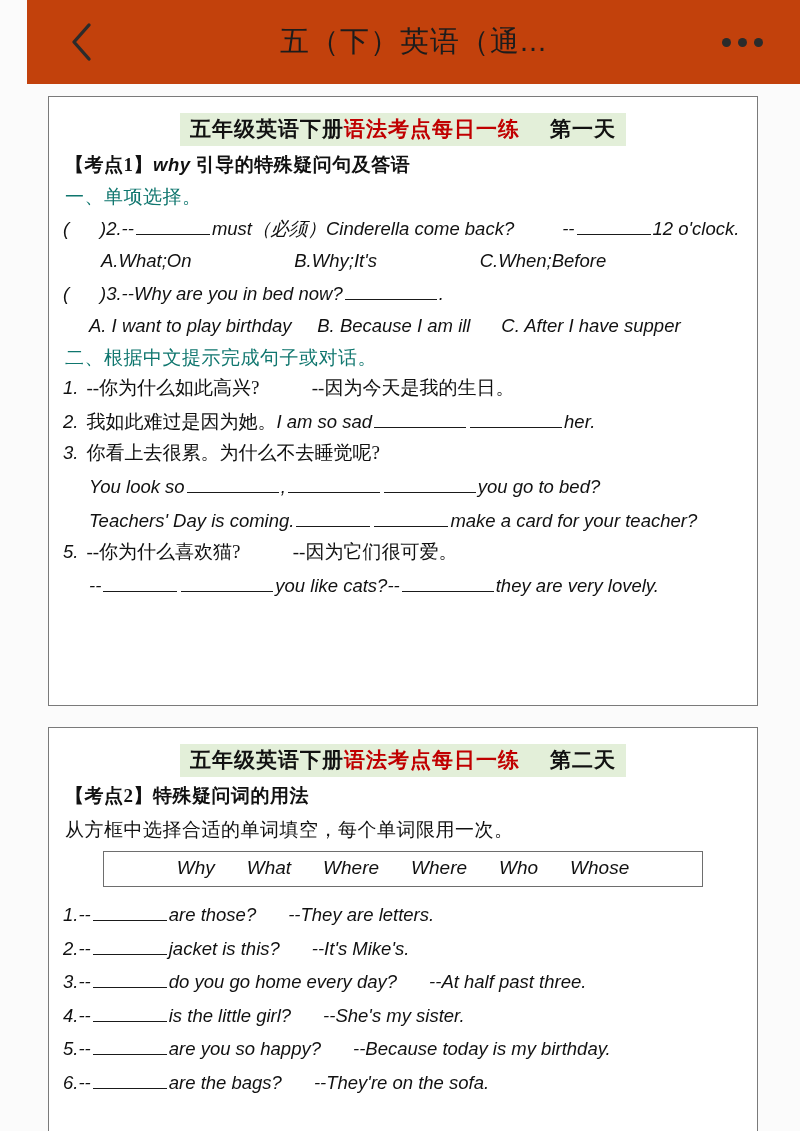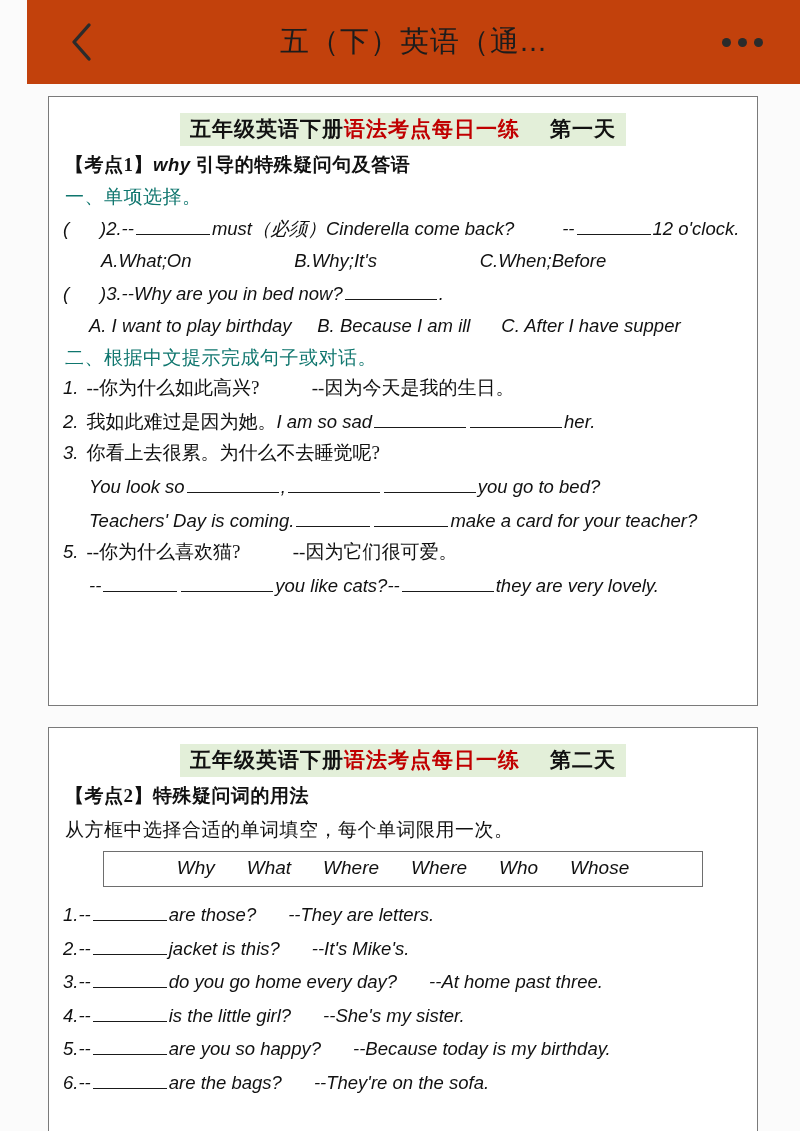--- a/index.html
+++ b/index.html
@@ -231,21 +231,21 @@
   <div class="prompt">从方框中选择合适的单词填空，每个单词限用一次。</div>
 
   <div class="wordbox">
     <span class="word">Why</span><span class="word">What</span><span class="word">Where</span><span class="word">Where</span><span class="word">Who</span><span class="word">Whose</span>
   </div>
 
   <div class="line"><span class="en">1.--</span><span class="blank b-md"></span><span class="en">are those?</span><span class="en" style="padding-left:32px">--They are letters.</span></div>
 
   <div class="line"><span class="en">2.--</span><span class="blank b-md"></span><span class="en">jacket is this?</span><span class="en" style="padding-left:32px">--It's Mike's.</span></div>
 
-  <div class="line"><span class="en">3.--</span><span class="blank b-md"></span><span class="en">do you go home every day?</span><span class="en" style="padding-left:32px">--At home past three.</span></div>
+  <div class="line"><span class="en">3.--</span><span class="blank b-md"></span><span class="en">do you go home every day?</span><span class="en" style="padding-left:32px">--At half past three.</span></div>
 
   <div class="line"><span class="en">4.--</span><span class="blank b-md"></span><span class="en">is the little girl?</span><span class="en" style="padding-left:32px">--She's my sister.</span></div>
 
   <div class="line"><span class="en">5.--</span><span class="blank b-md"></span><span class="en">are you so happy?</span><span class="en" style="padding-left:32px">--Because today is my birthday.</span></div>
 
   <div class="line"><span class="en">6.--</span><span class="blank b-md"></span><span class="en">are the bags?</span><span class="en" style="padding-left:32px">--They're on the sofa.</span></div>
 
 </div>
 
 <div class="watermark">www.sezq.com</div>

